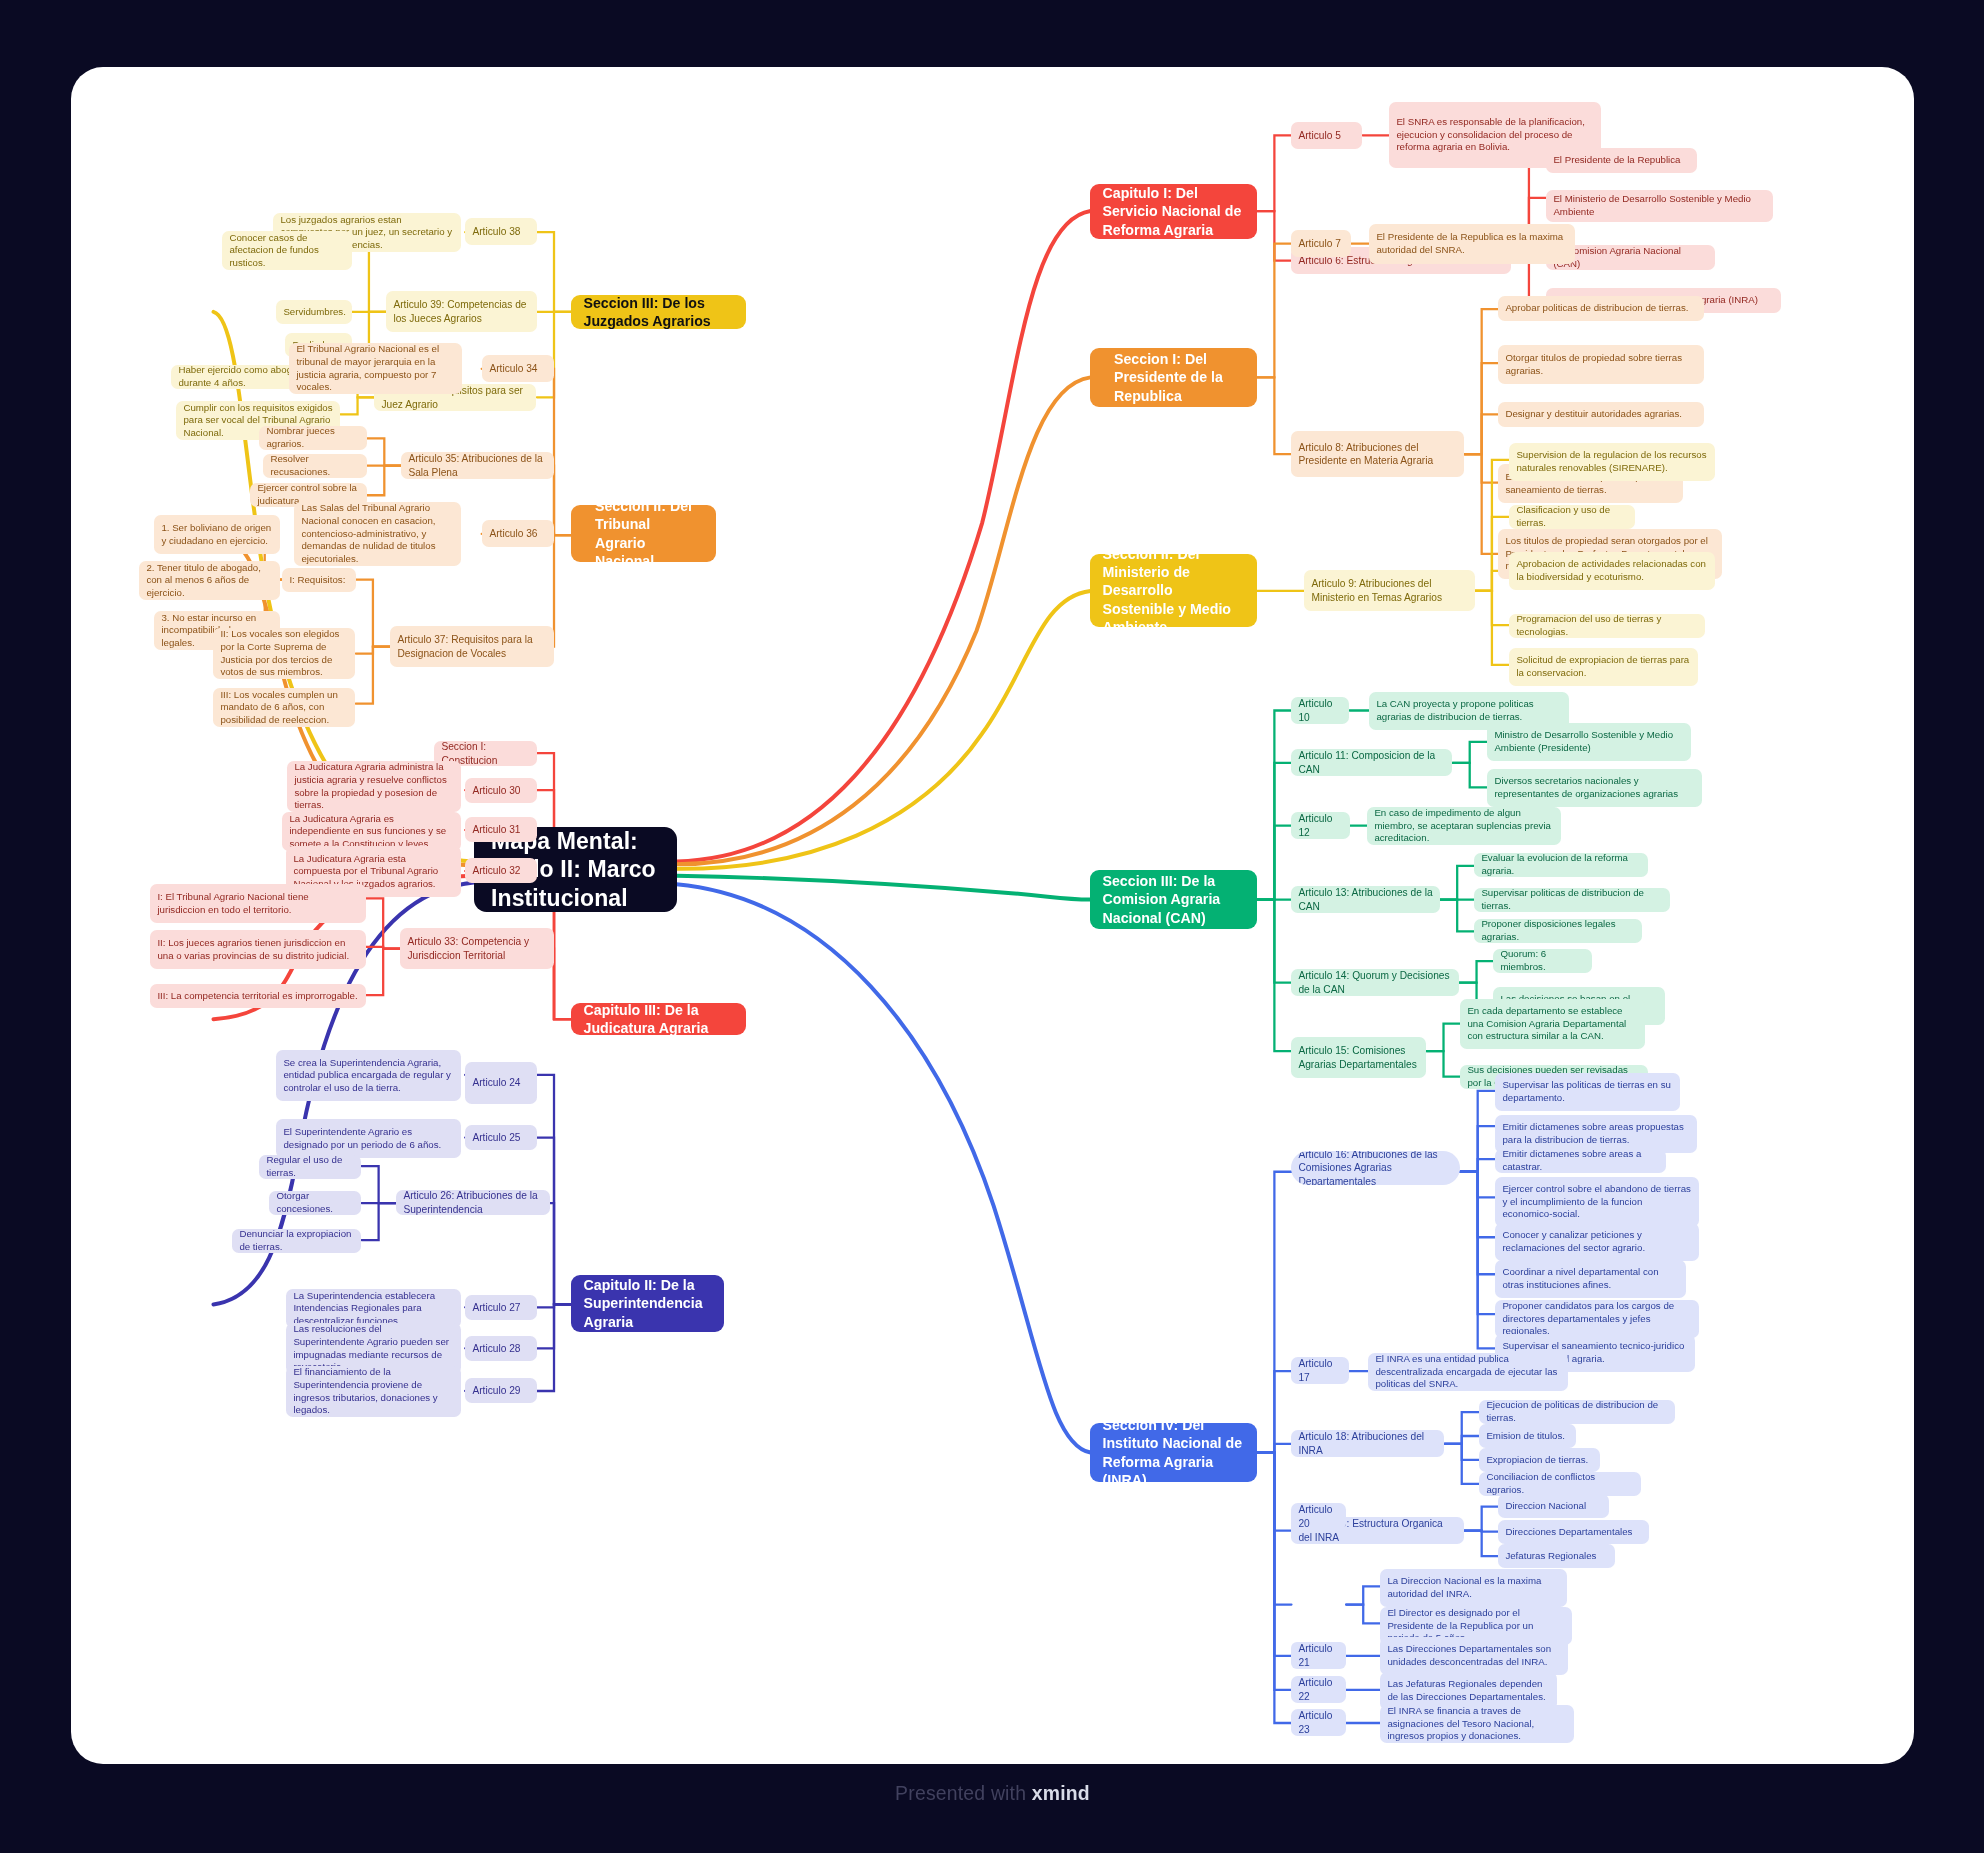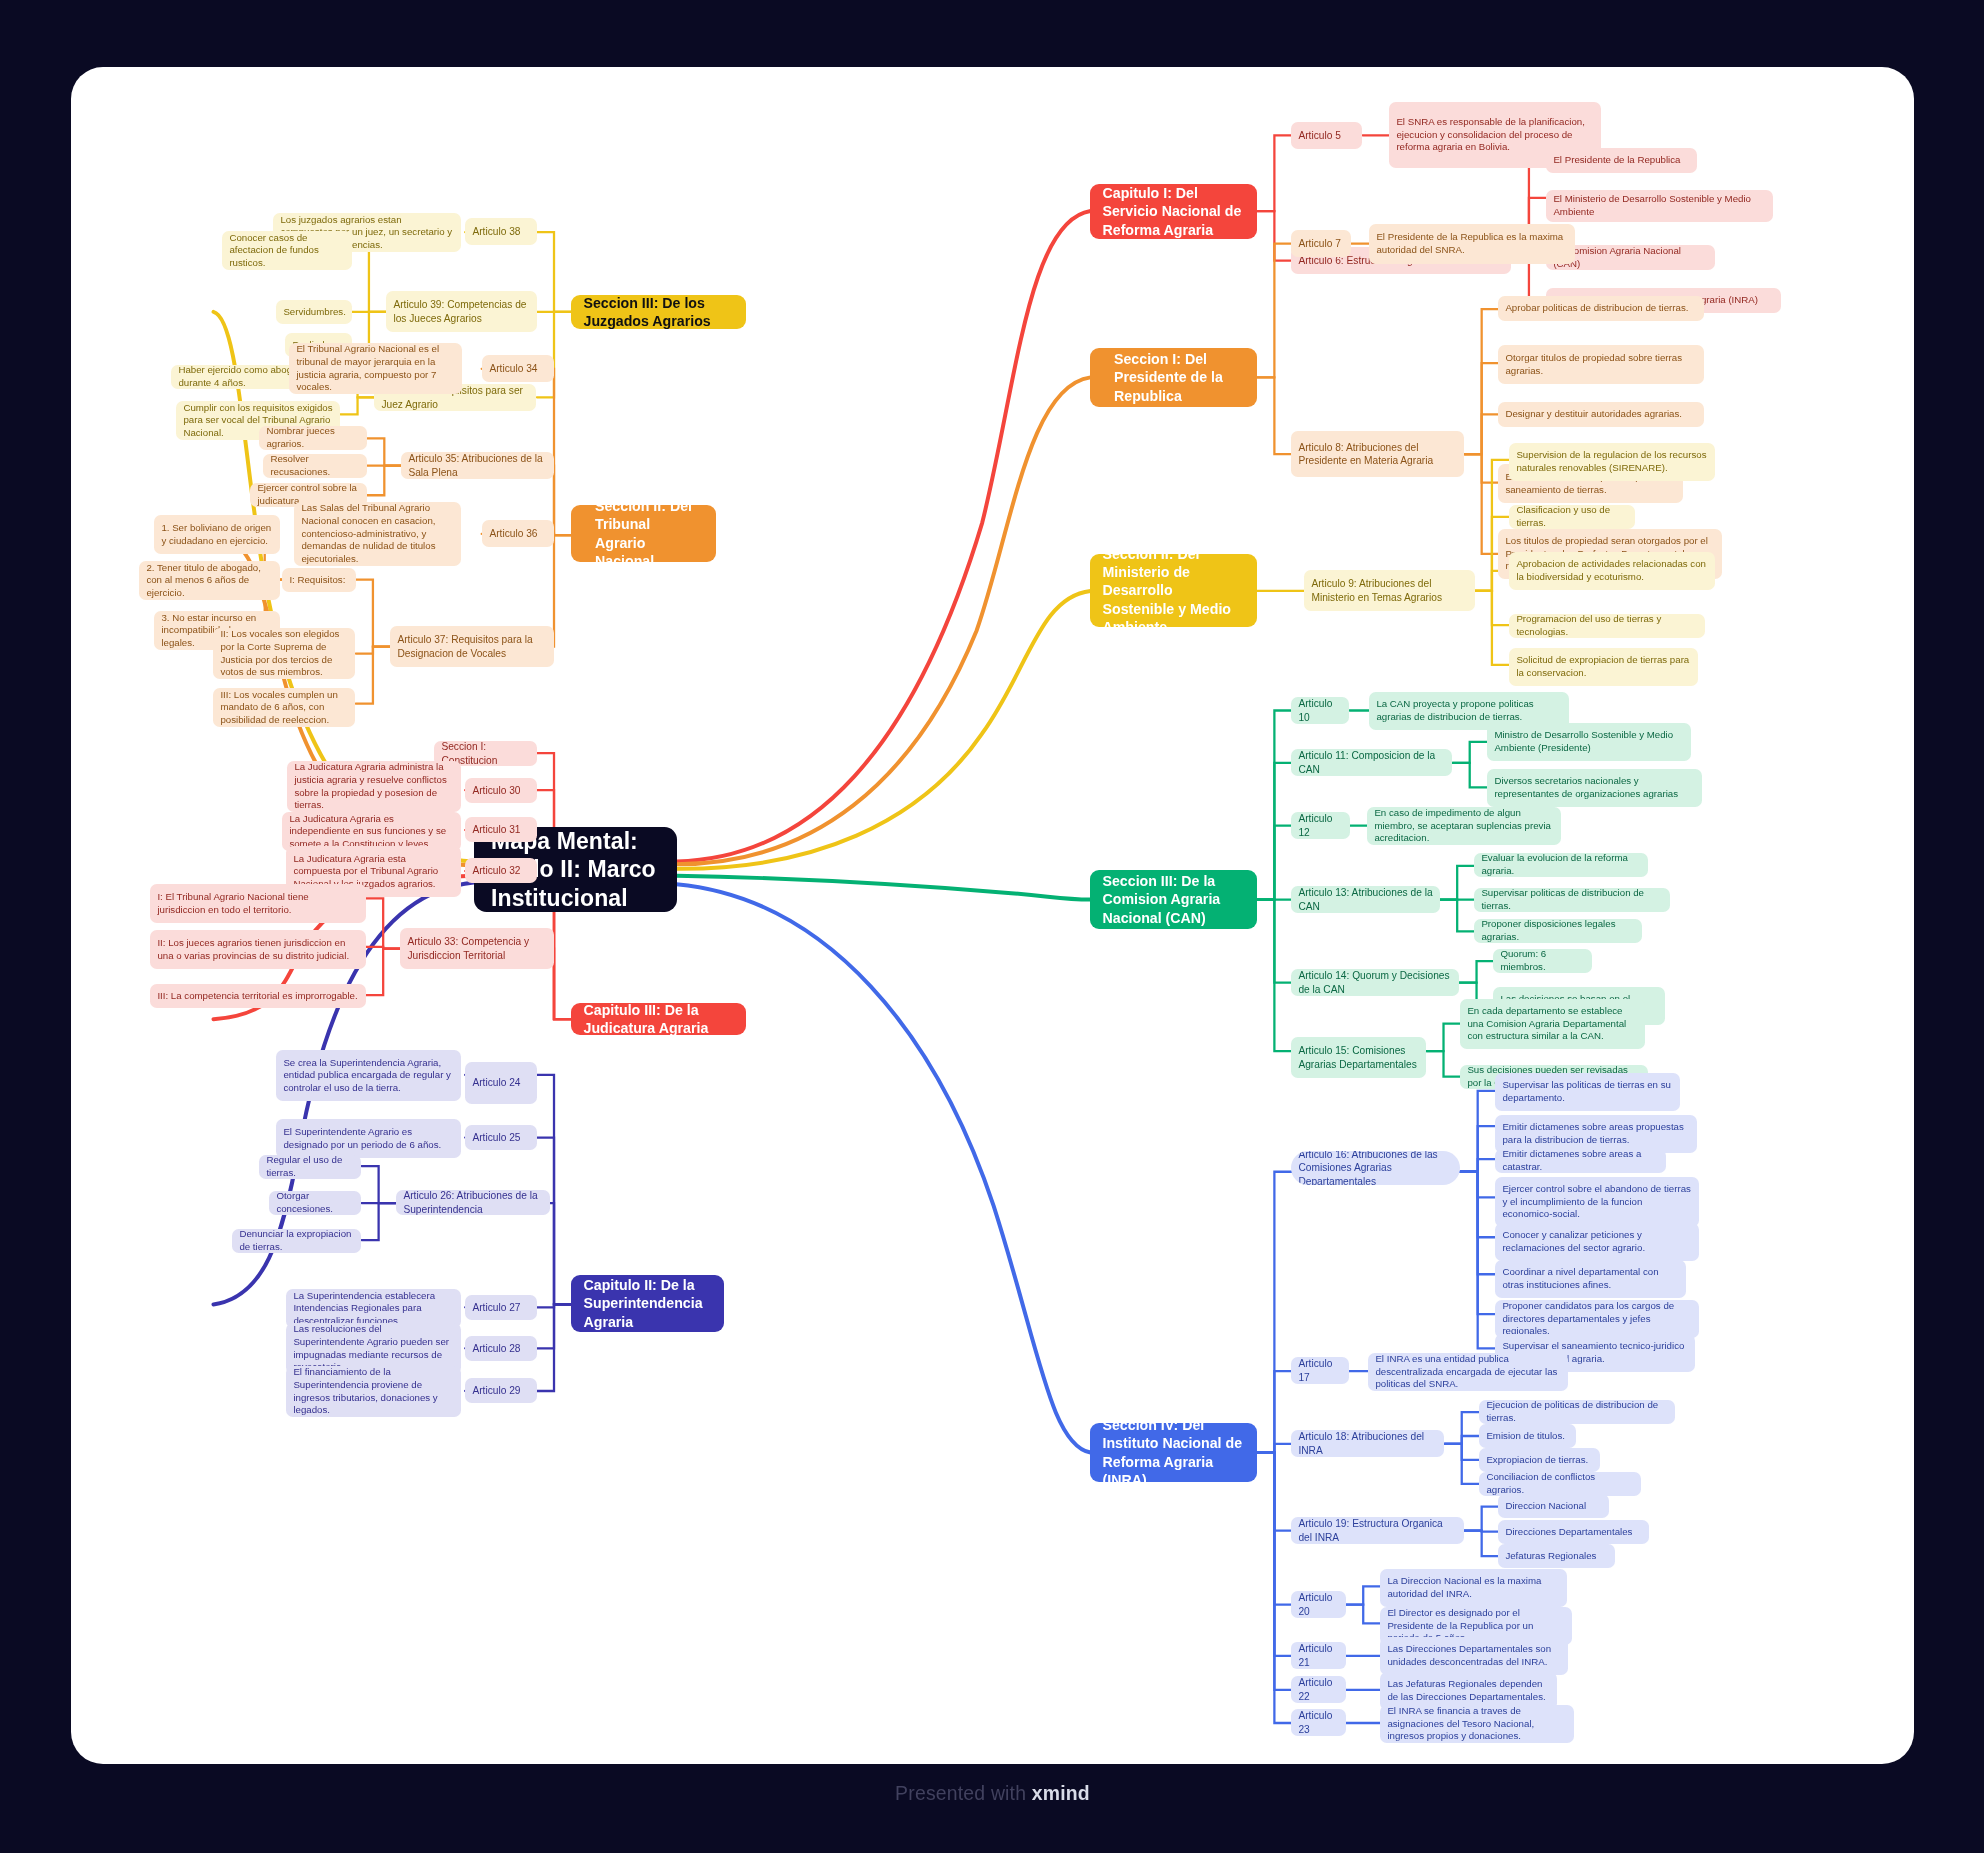--- a/index.html
+++ b/index.html
@@ -306,21 +306,21 @@
       <div class="node lvl3 blue" style="left:1297px; top:1286px; width:200px; height:38px;">El INRA es una entidad publica descentralizada encargada de ejecutar las politicas del SNRA.</div>
       <div class="node lvl2 blue" style="left:1220px; top:1363px; width:153px; height:27px;">Articulo 18: Atribuciones del INRA</div>
       <div class="node lvl3 blue" style="left:1408px; top:1333px; width:196px; height:24px;">Ejecucion de politicas de distribucion de tierras.</div>
       <div class="node lvl3 blue" style="left:1408px; top:1357px; width:97px; height:24px;">Emision de titulos.</div>
       <div class="node lvl3 blue" style="left:1408px; top:1381px; width:121px; height:24px;">Expropiacion de tierras.</div>
       <div class="node lvl3 blue" style="left:1408px; top:1405px; width:162px; height:24px;">Conciliacion de conflictos agrarios.</div>
       <div class="node lvl2 blue" style="left:1220px; top:1450px; width:173px; height:27px;">Articulo 19: Estructura Organica del INRA</div>
       <div class="node lvl3 blue" style="left:1427px; top:1427px; width:111px; height:24px;">Direccion Nacional</div>
       <div class="node lvl3 blue" style="left:1427px; top:1453px; width:151px; height:24px;">Direcciones Departamentales</div>
       <div class="node lvl3 blue" style="left:1427px; top:1477px; width:117px; height:24px;">Jefaturas Regionales</div>
-      <div class="node lvl2 blue" style="left:1220px; top:1524px; width:55px; height:27px;">Articulo 20</div>
+      <div class="node lvl2 blue" style="left:1220px; top:1436px; width:55px; height:27px;">Articulo 20</div>
       <div class="node lvl3 blue" style="left:1309px; top:1502px; width:187px; height:38px;">La Direccion Nacional es la maxima autoridad del INRA.</div>
       <div class="node lvl3 blue" style="left:1309px; top:1540px; width:192px; height:38px;">El Director es designado por el Presidente de la Republica por un periodo de 5 años.</div>
       <div class="node lvl2 blue" style="left:1220px; top:1575px; width:55px; height:27px;border-radius:6px;">Articulo 21</div>
       <div class="node lvl3 blue" style="left:1309px; top:1570px; width:188px; height:38px;">Las Direcciones Departamentales son unidades desconcentradas del INRA.</div>
       <div class="node lvl2 blue" style="left:1220px; top:1609px; width:55px; height:27px;">Articulo 22</div>
       <div class="node lvl3 blue" style="left:1309px; top:1605px; width:177px; height:38px;">Las Jefaturas Regionales dependen de las Direcciones Departamentales.</div>
       <div class="node lvl2 blue" style="left:1220px; top:1642px; width:55px; height:27px;">Articulo 23</div>
       <div class="node lvl3 blue" style="left:1309px; top:1638px; width:194px; height:38px;">El INRA se financia a traves de asignaciones del Tesoro Nacional, ingresos propios y donaciones.</div>
 
       <div class="node lvl1 gold" style="left:500px; top:228px; width:175px; height:34px; color:#111;">Seccion III: De los Juzgados Agrarios</div>

